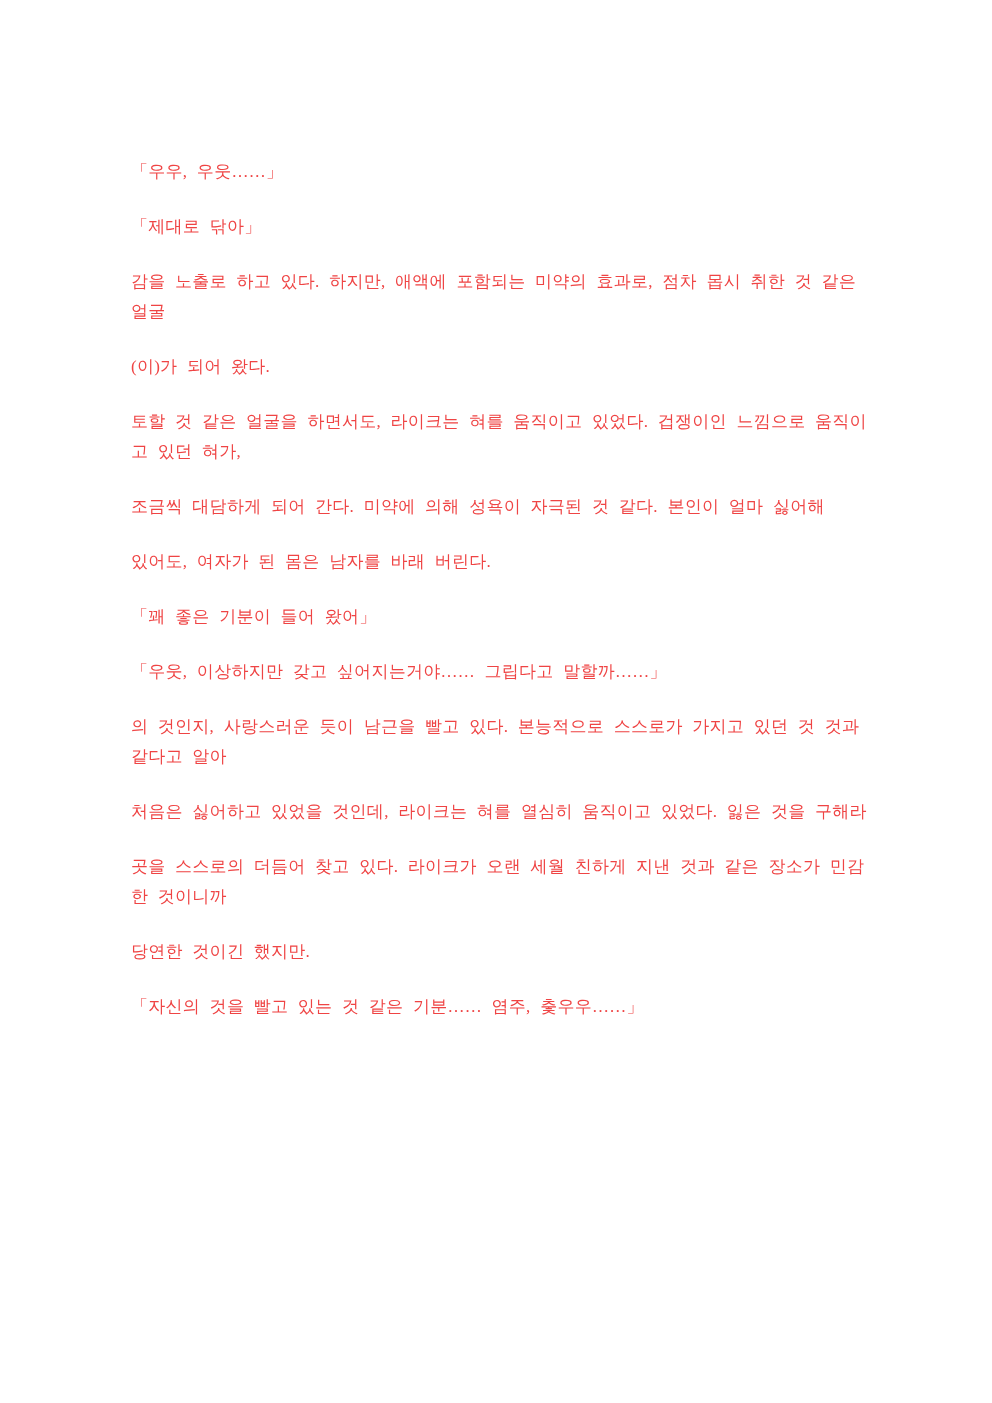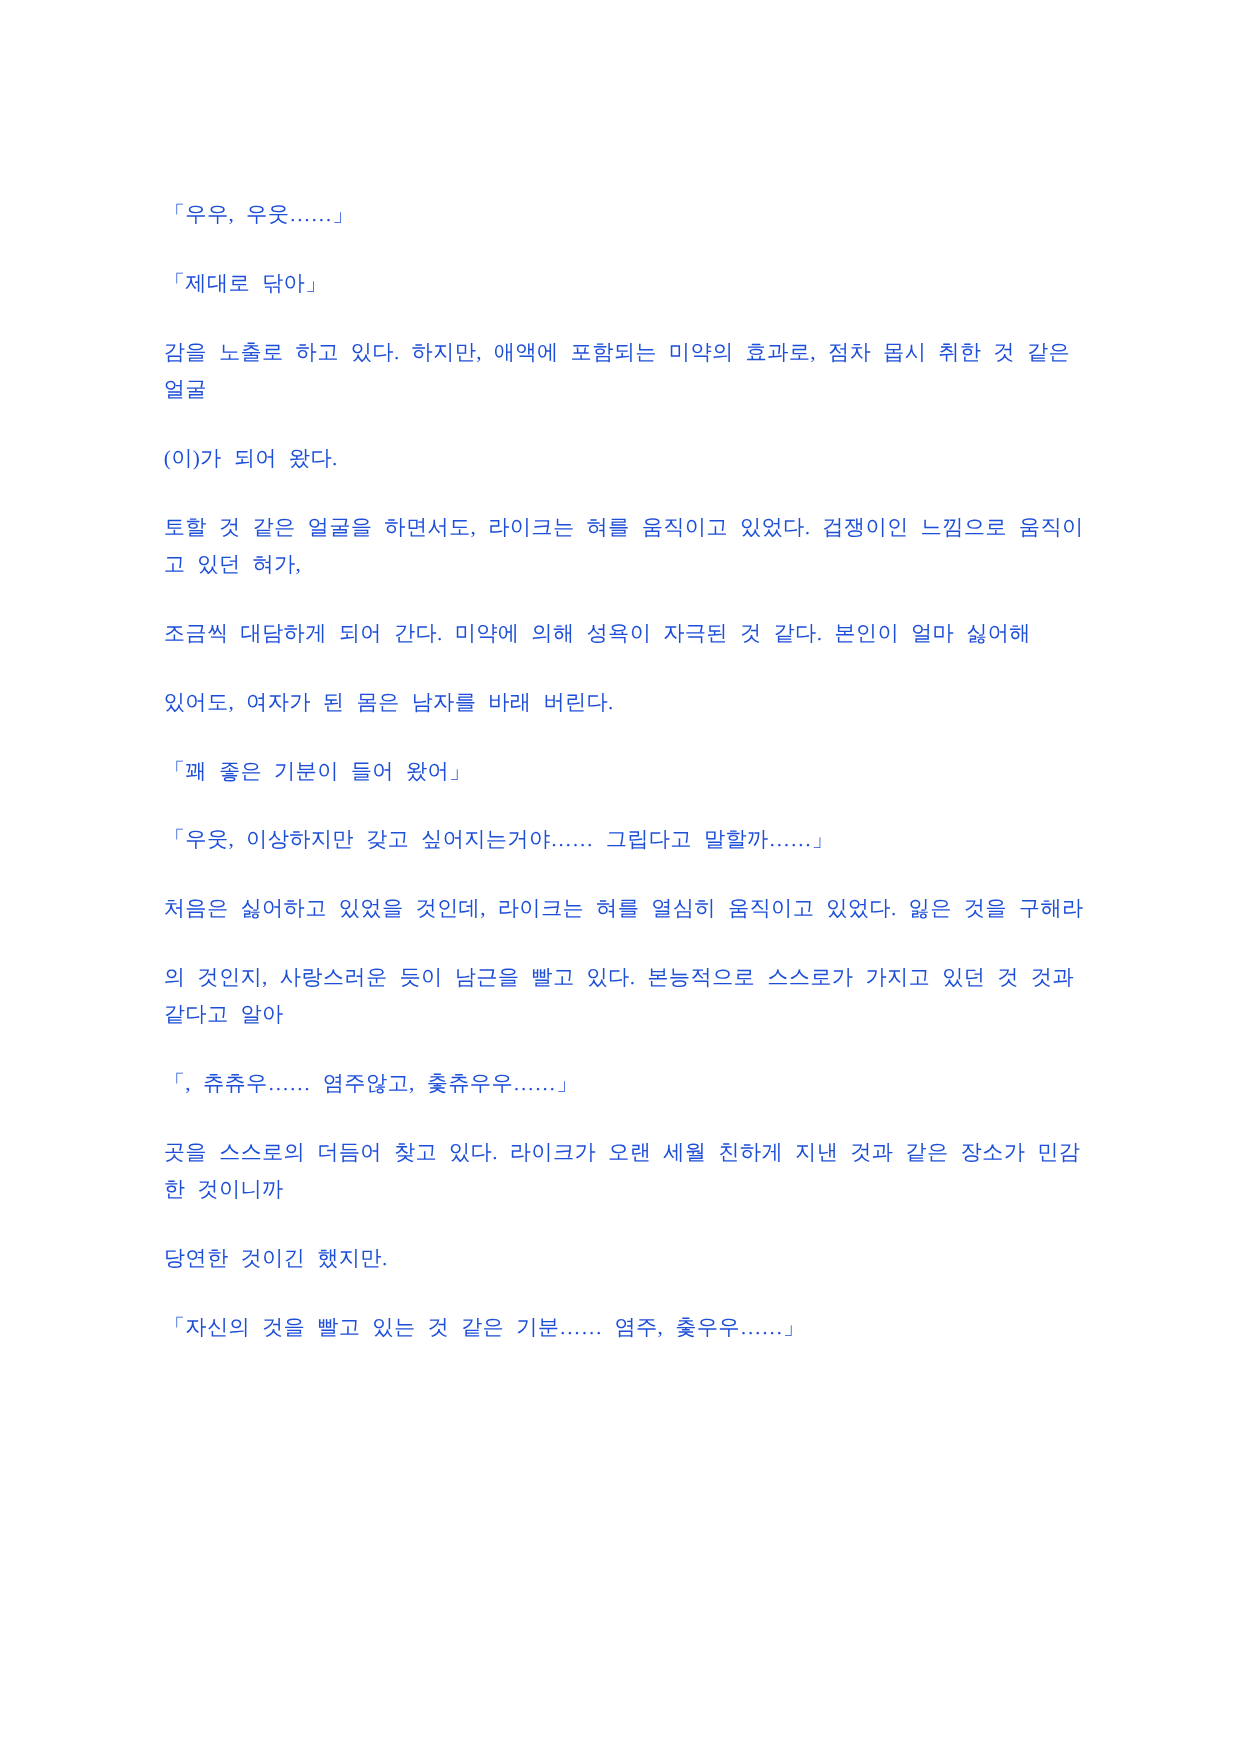--- a/index.html
+++ b/index.html
@@ -17,39 +17,38 @@
     box-sizing: border-box;
     width: 992px;
     height: 1403px;
     padding: 157px 118px 40px 131px;
     background: #ffffff;
   }
   .line {
     margin: 0 0 25px 0;
     font-size: 17px;
     line-height: 30px;
-    color: #1d4ed8;
+    color: #ef4444;
     letter-spacing: 0.015em;
     word-spacing: 0.30em;
     text-align: left;
     word-break: normal;
   }
 </style>
 </head>
 <body>
 
 <div class="page">
   <p class="line">「우우, 우웃……」</p>
   <p class="line">「제대로 닦아」</p>
   <p class="line">감을 노출로 하고 있다. 하지만, 애액에 포함되는 미약의 효과로, 점차 몹시 취한 것 같은 얼굴</p>
   <p class="line">(이)가 되어 왔다.</p>
   <p class="line">토할 것 같은 얼굴을 하면서도, 라이크는 혀를 움직이고 있었다. 겁쟁이인 느낌으로 움직이고 있던 혀가,</p>
   <p class="line">조금씩 대담하게 되어 간다. 미약에 의해 성욕이 자극된 것 같다. 본인이 얼마 싫어해</p>
   <p class="line">있어도, 여자가 된 몸은 남자를 바래 버린다.</p>
   <p class="line">「꽤 좋은 기분이 들어 왔어」</p>
   <p class="line">「우웃, 이상하지만 갖고 싶어지는거야…… 그립다고 말할까……」</p>
+  <p class="line">의 것인지, 사랑스러운 듯이 남근을 빨고 있다. 본능적으로 스스로가 가지고 있던 것 것과 같다고 알아</p>
   <p class="line">처음은 싫어하고 있었을 것인데, 라이크는 혀를 열심히 움직이고 있었다. 잃은 것을 구해라</p>
-  <p class="line">의 것인지, 사랑스러운 듯이 남근을 빨고 있다. 본능적으로 스스로가 가지고 있던 것 것과 같다고 알아</p>
-  <p class="line">「, 츄츄우…… 염주않고, 춫츄우우……」</p>
   <p class="line">곳을 스스로의 더듬어 찾고 있다. 라이크가 오랜 세월 친하게 지낸 것과 같은 장소가 민감한 것이니까</p>
   <p class="line">당연한 것이긴 했지만.</p>
   <p class="line">「자신의 것을 빨고 있는 것 같은 기분…… 염주, 춫우우……」</p>
 </div>
 
 </body></html>

